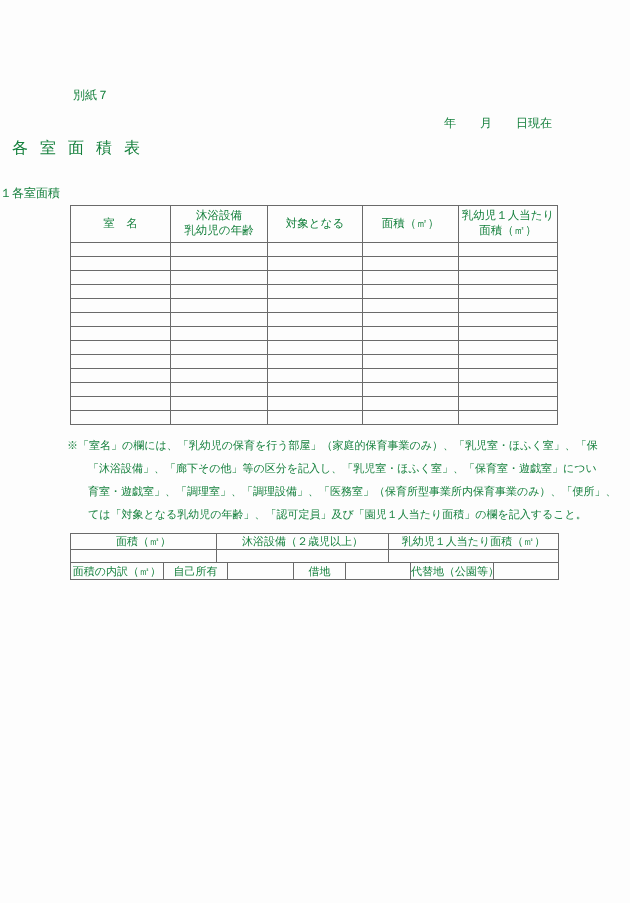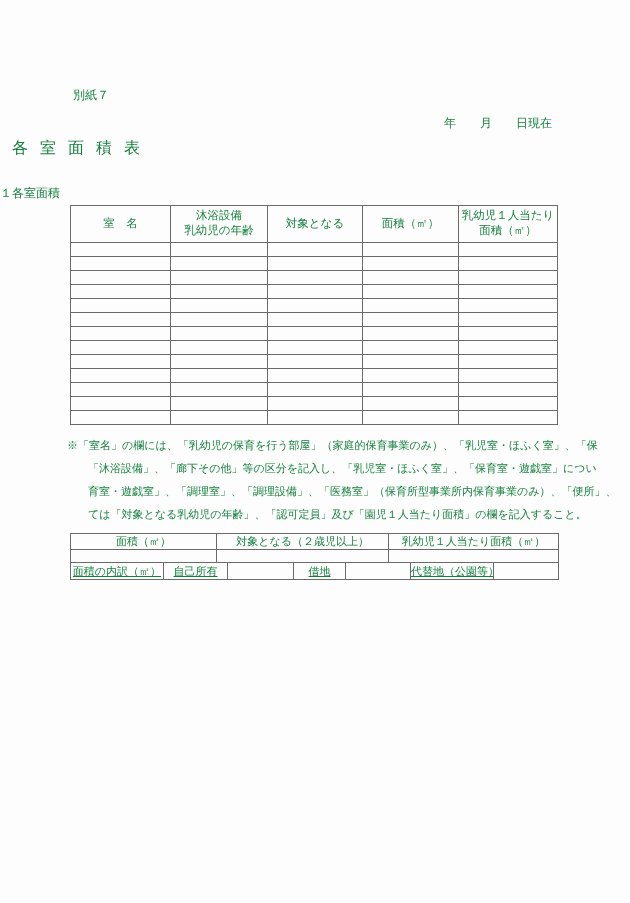--- a/index.html
+++ b/index.html
@@ -85,21 +85,21 @@
     font-weight: normal;
     font-size: 11px;
     text-align: center;
     vertical-align: middle;
     padding: 0;
     overflow: hidden;
     white-space: nowrap;
   }
   .outdoor-table tr.r1 th { height: 16px; }
   .outdoor-table tr.r2 td { height: 13px; }
-  .outdoor-table tr.r3 td { height: 17px; text-decoration: underline; }
+  .outdoor-table tr.r3 td { height: 17px; }
 </style>
 </head>
 <body>
 
 <div class="page">
 
   <div class="attachment-label">別紙７</div>
 
   <div class="date-line">年　　月　　日現在</div>
 
@@ -237,21 +237,21 @@
         <col style="width:66px">
         <col style="width:52px">
         <col style="width:43px">
         <col style="width:22px">
         <col style="width:83px">
         <col style="width:65px">
     </colgroup>
     <tbody>
         <tr class="r1">
       <th colspan="2">面積（㎡）</th>
-      <th colspan="4">対象となる（２歳児以上）</th>
+      <th colspan="4">沐浴設備（２歳児以上）</th>
       <th colspan="3">乳幼児１人当たり面積（㎡）</th>
     </tr>
     <tr class="r2">
       <td colspan="2"></td>
       <td colspan="4"></td>
       <td colspan="3"></td>
     </tr>
     <tr class="r3">
       <td>面積の内訳（㎡）</td>
       <td colspan="2">自己所有</td>

